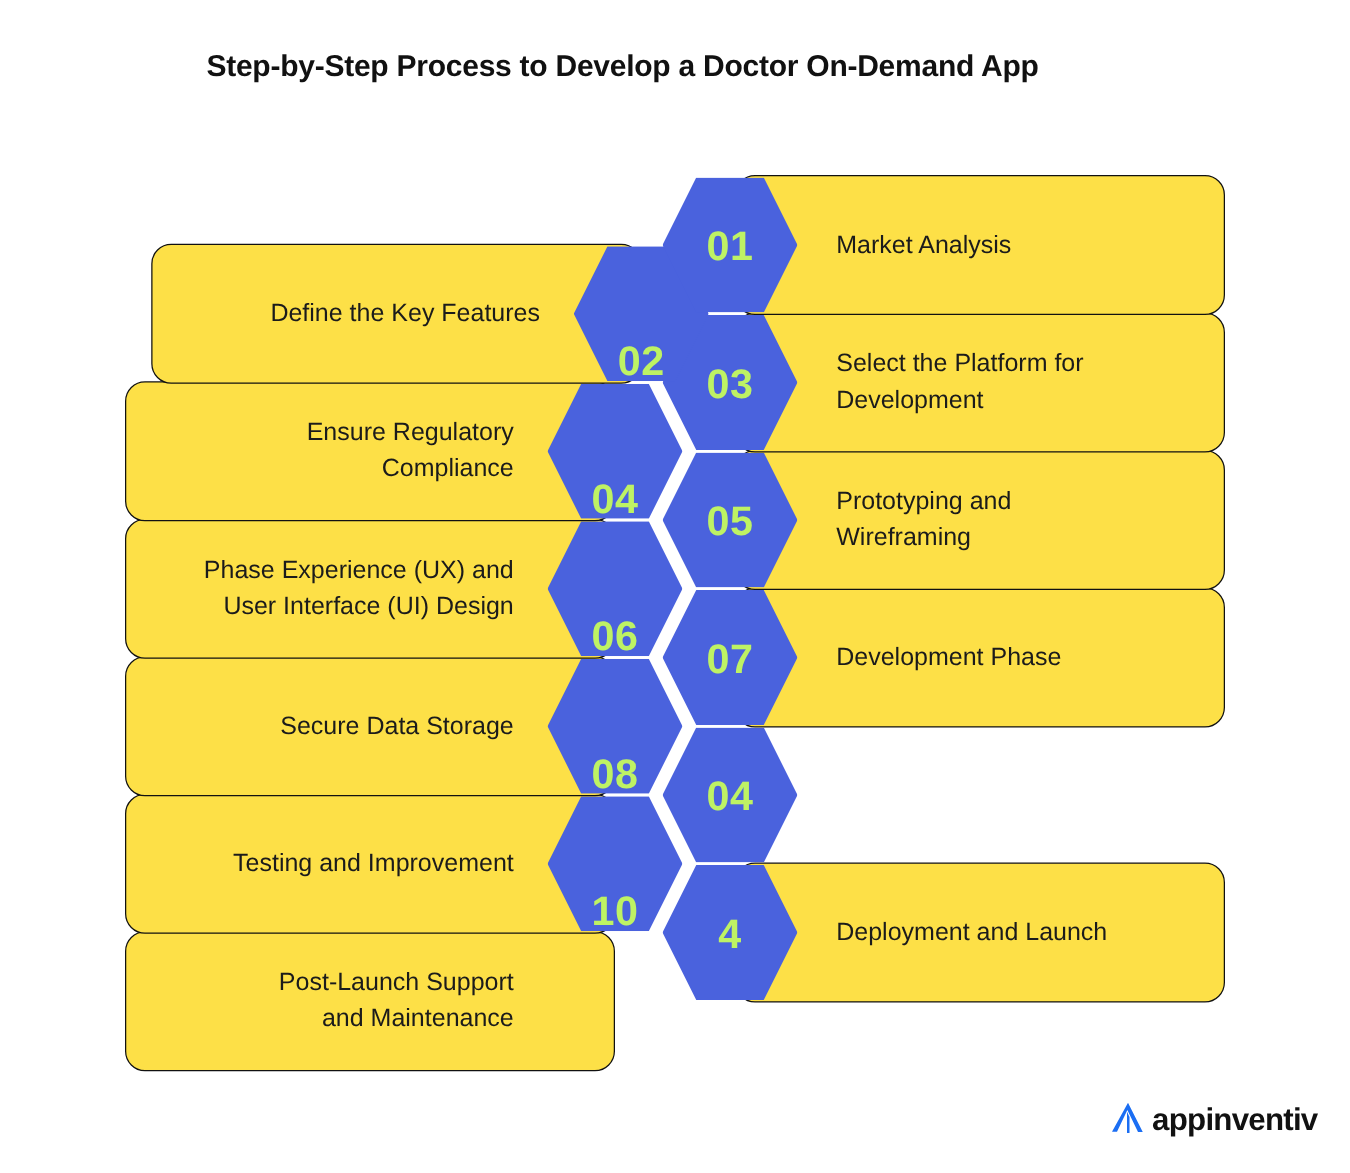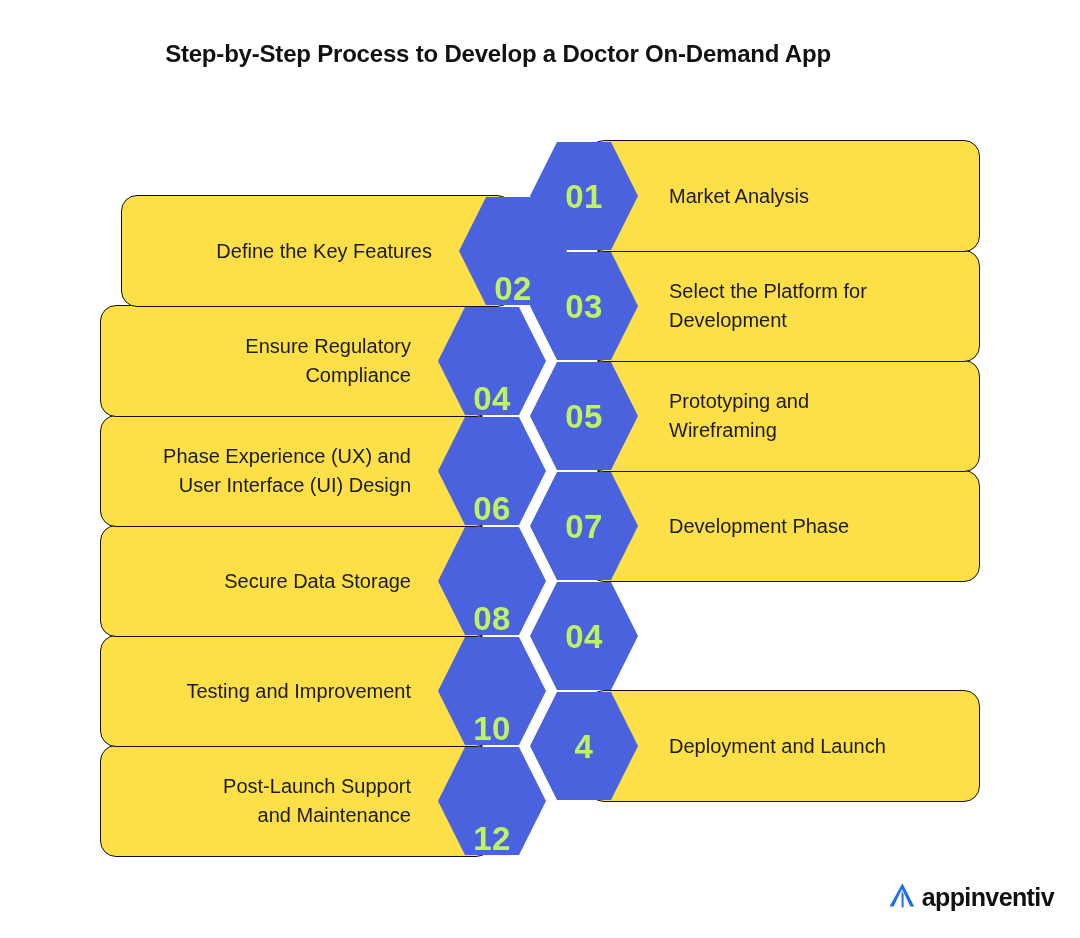--- a/index.html
+++ b/index.html
@@ -220,23 +220,20 @@
       </div>
       <div class="hex">
         <span class="hex-num">4</span>
       </div>
     </div>
     <div class="step left" style="left: 100px; top: 605px; width: 450px; z-index: 9;">
       <div class="card">
         <div class="card-label">Post-Launch Support
 and Maintenance</div>
       </div>
-      <div class="hex">
-        <span class="hex-num">12</span>
-      </div>
     </div>
   </div>
 
 <div class="logo">
   <span class="logo-mark">
     <svg width="34" height="34" viewBox="0 0 34 34" xmlns="http://www.w3.org/2000/svg">
       <path d="M17.4 5.2 L29.2 28.6 L25.4 28.6 L16.9 11.0 L8.6 28.4 L4.6 28.4 Z" fill="#1b6ef3"></path>
       <path d="M16.6 12.4 L18.6 16.6 L18.6 29.4 L16.6 29.4 Z" fill="#1b6ef3"></path>
     </svg>
   </span>

